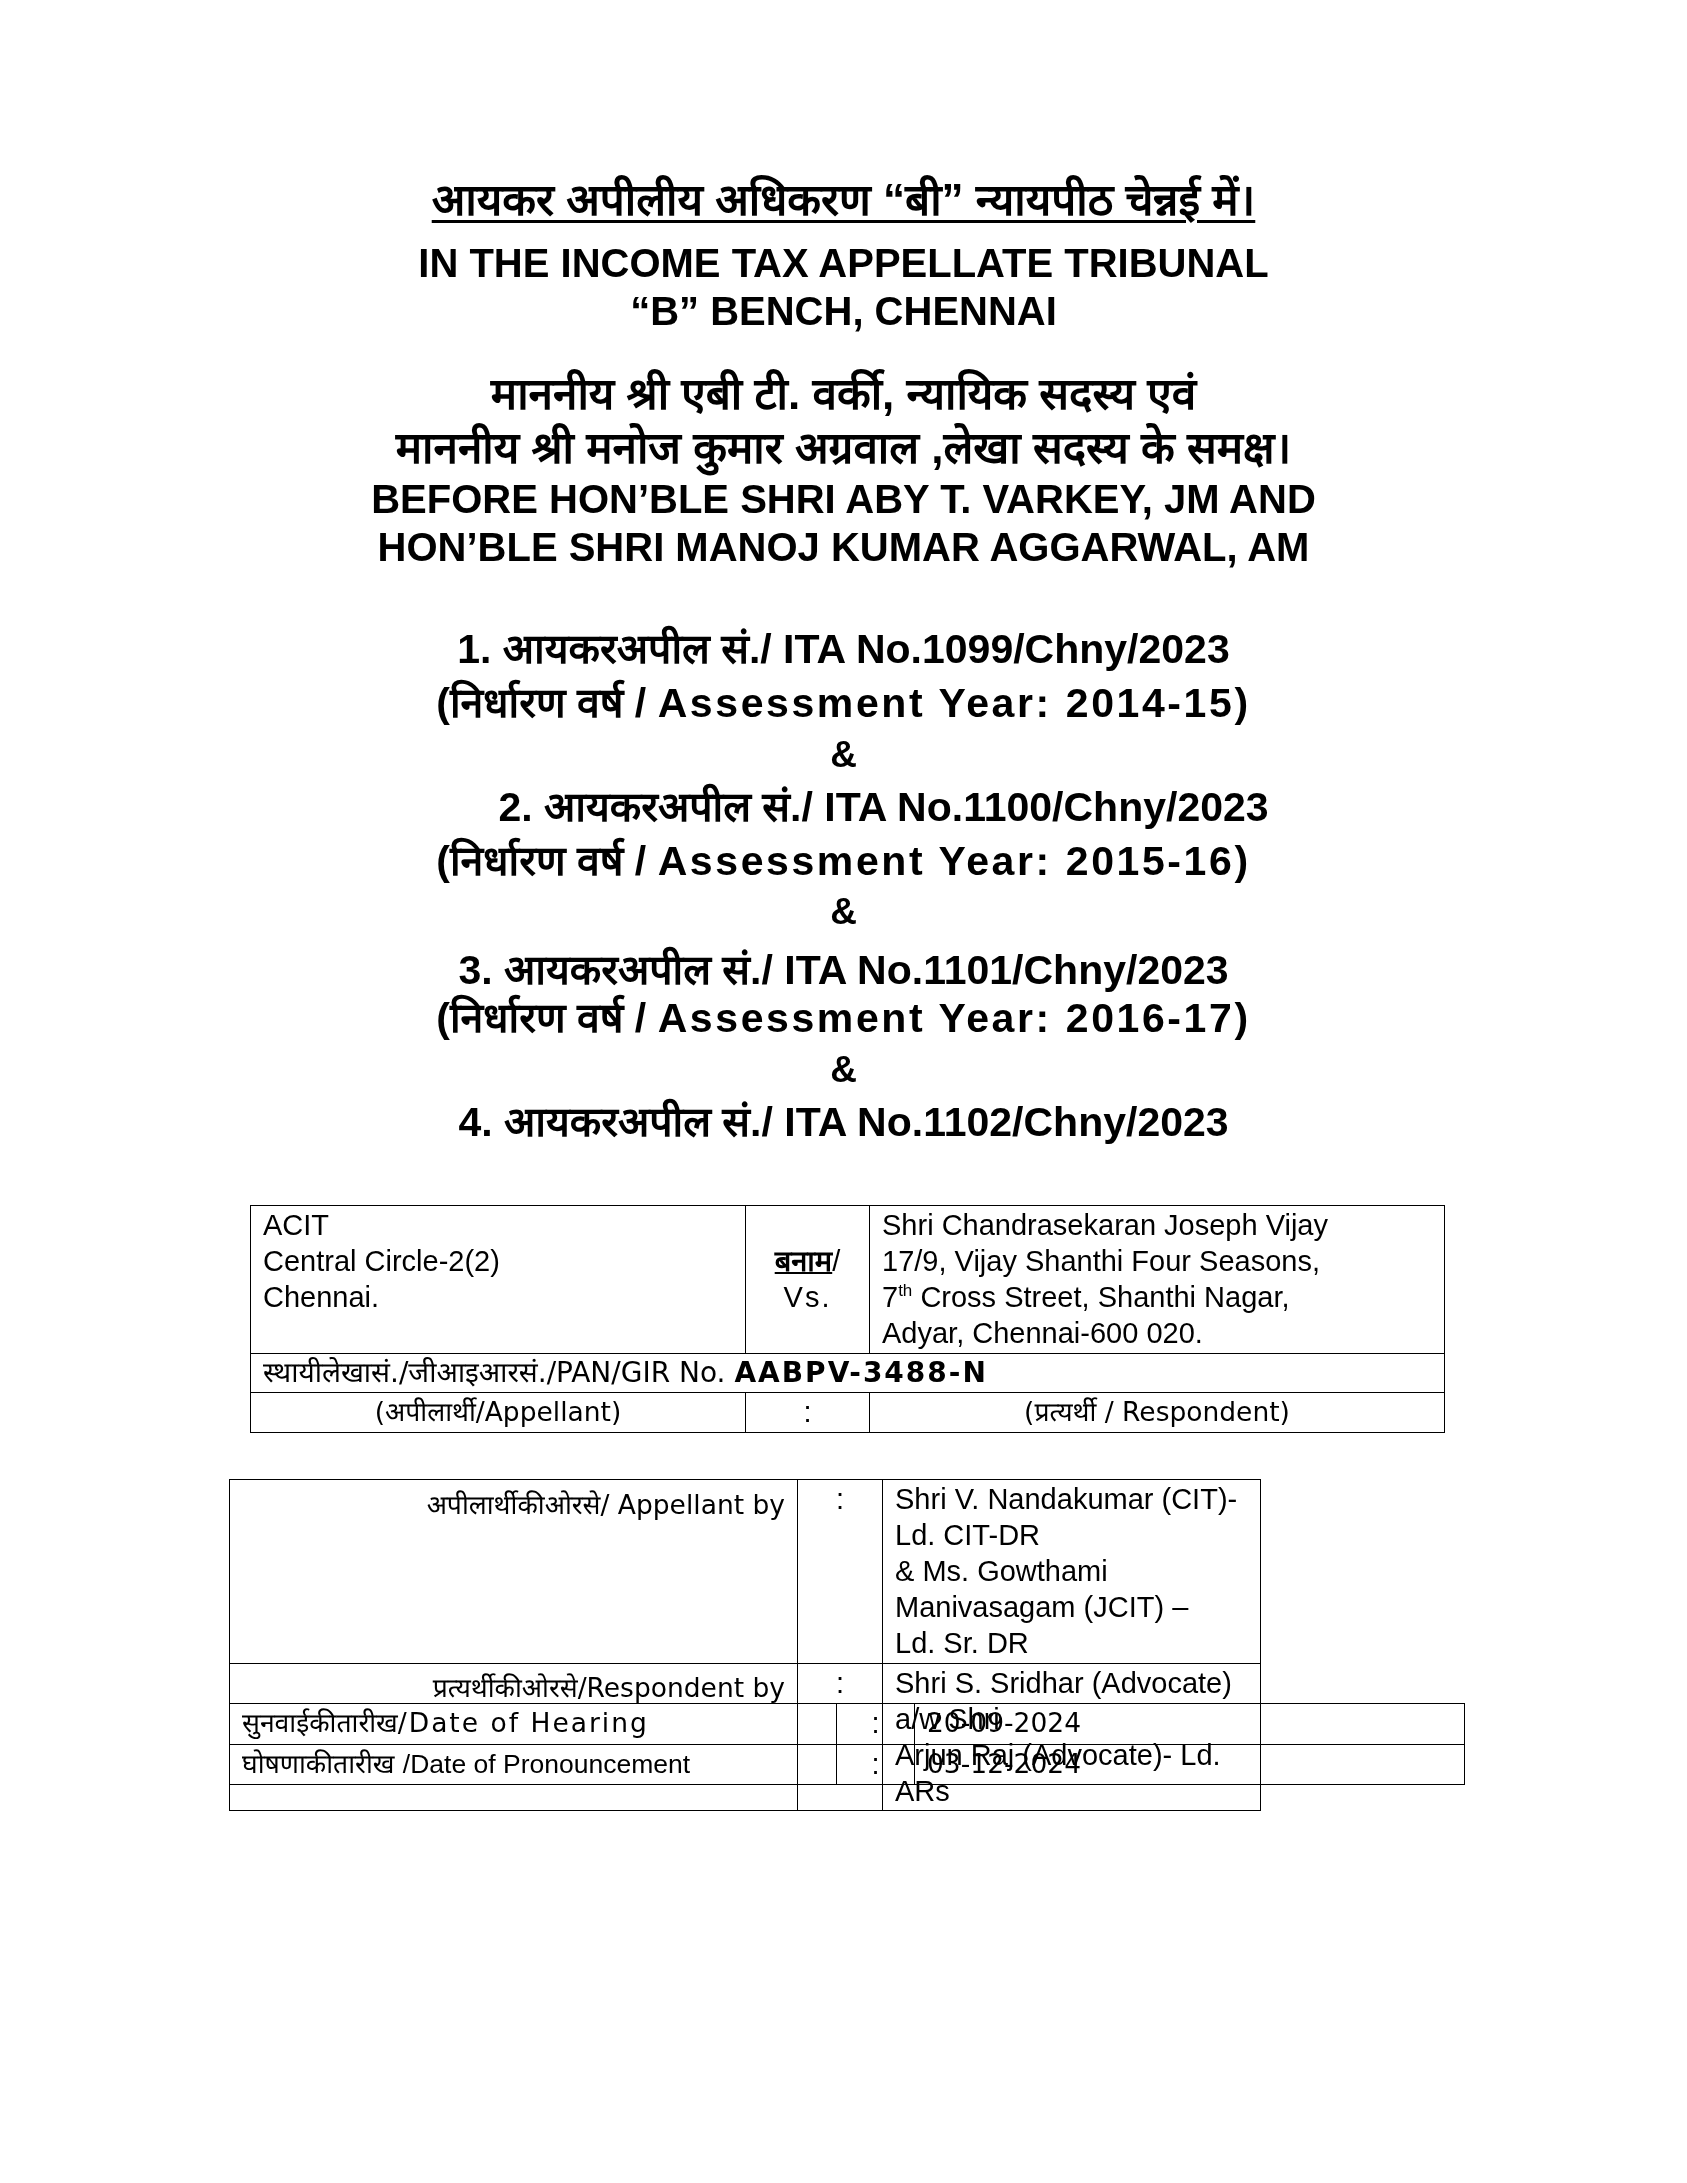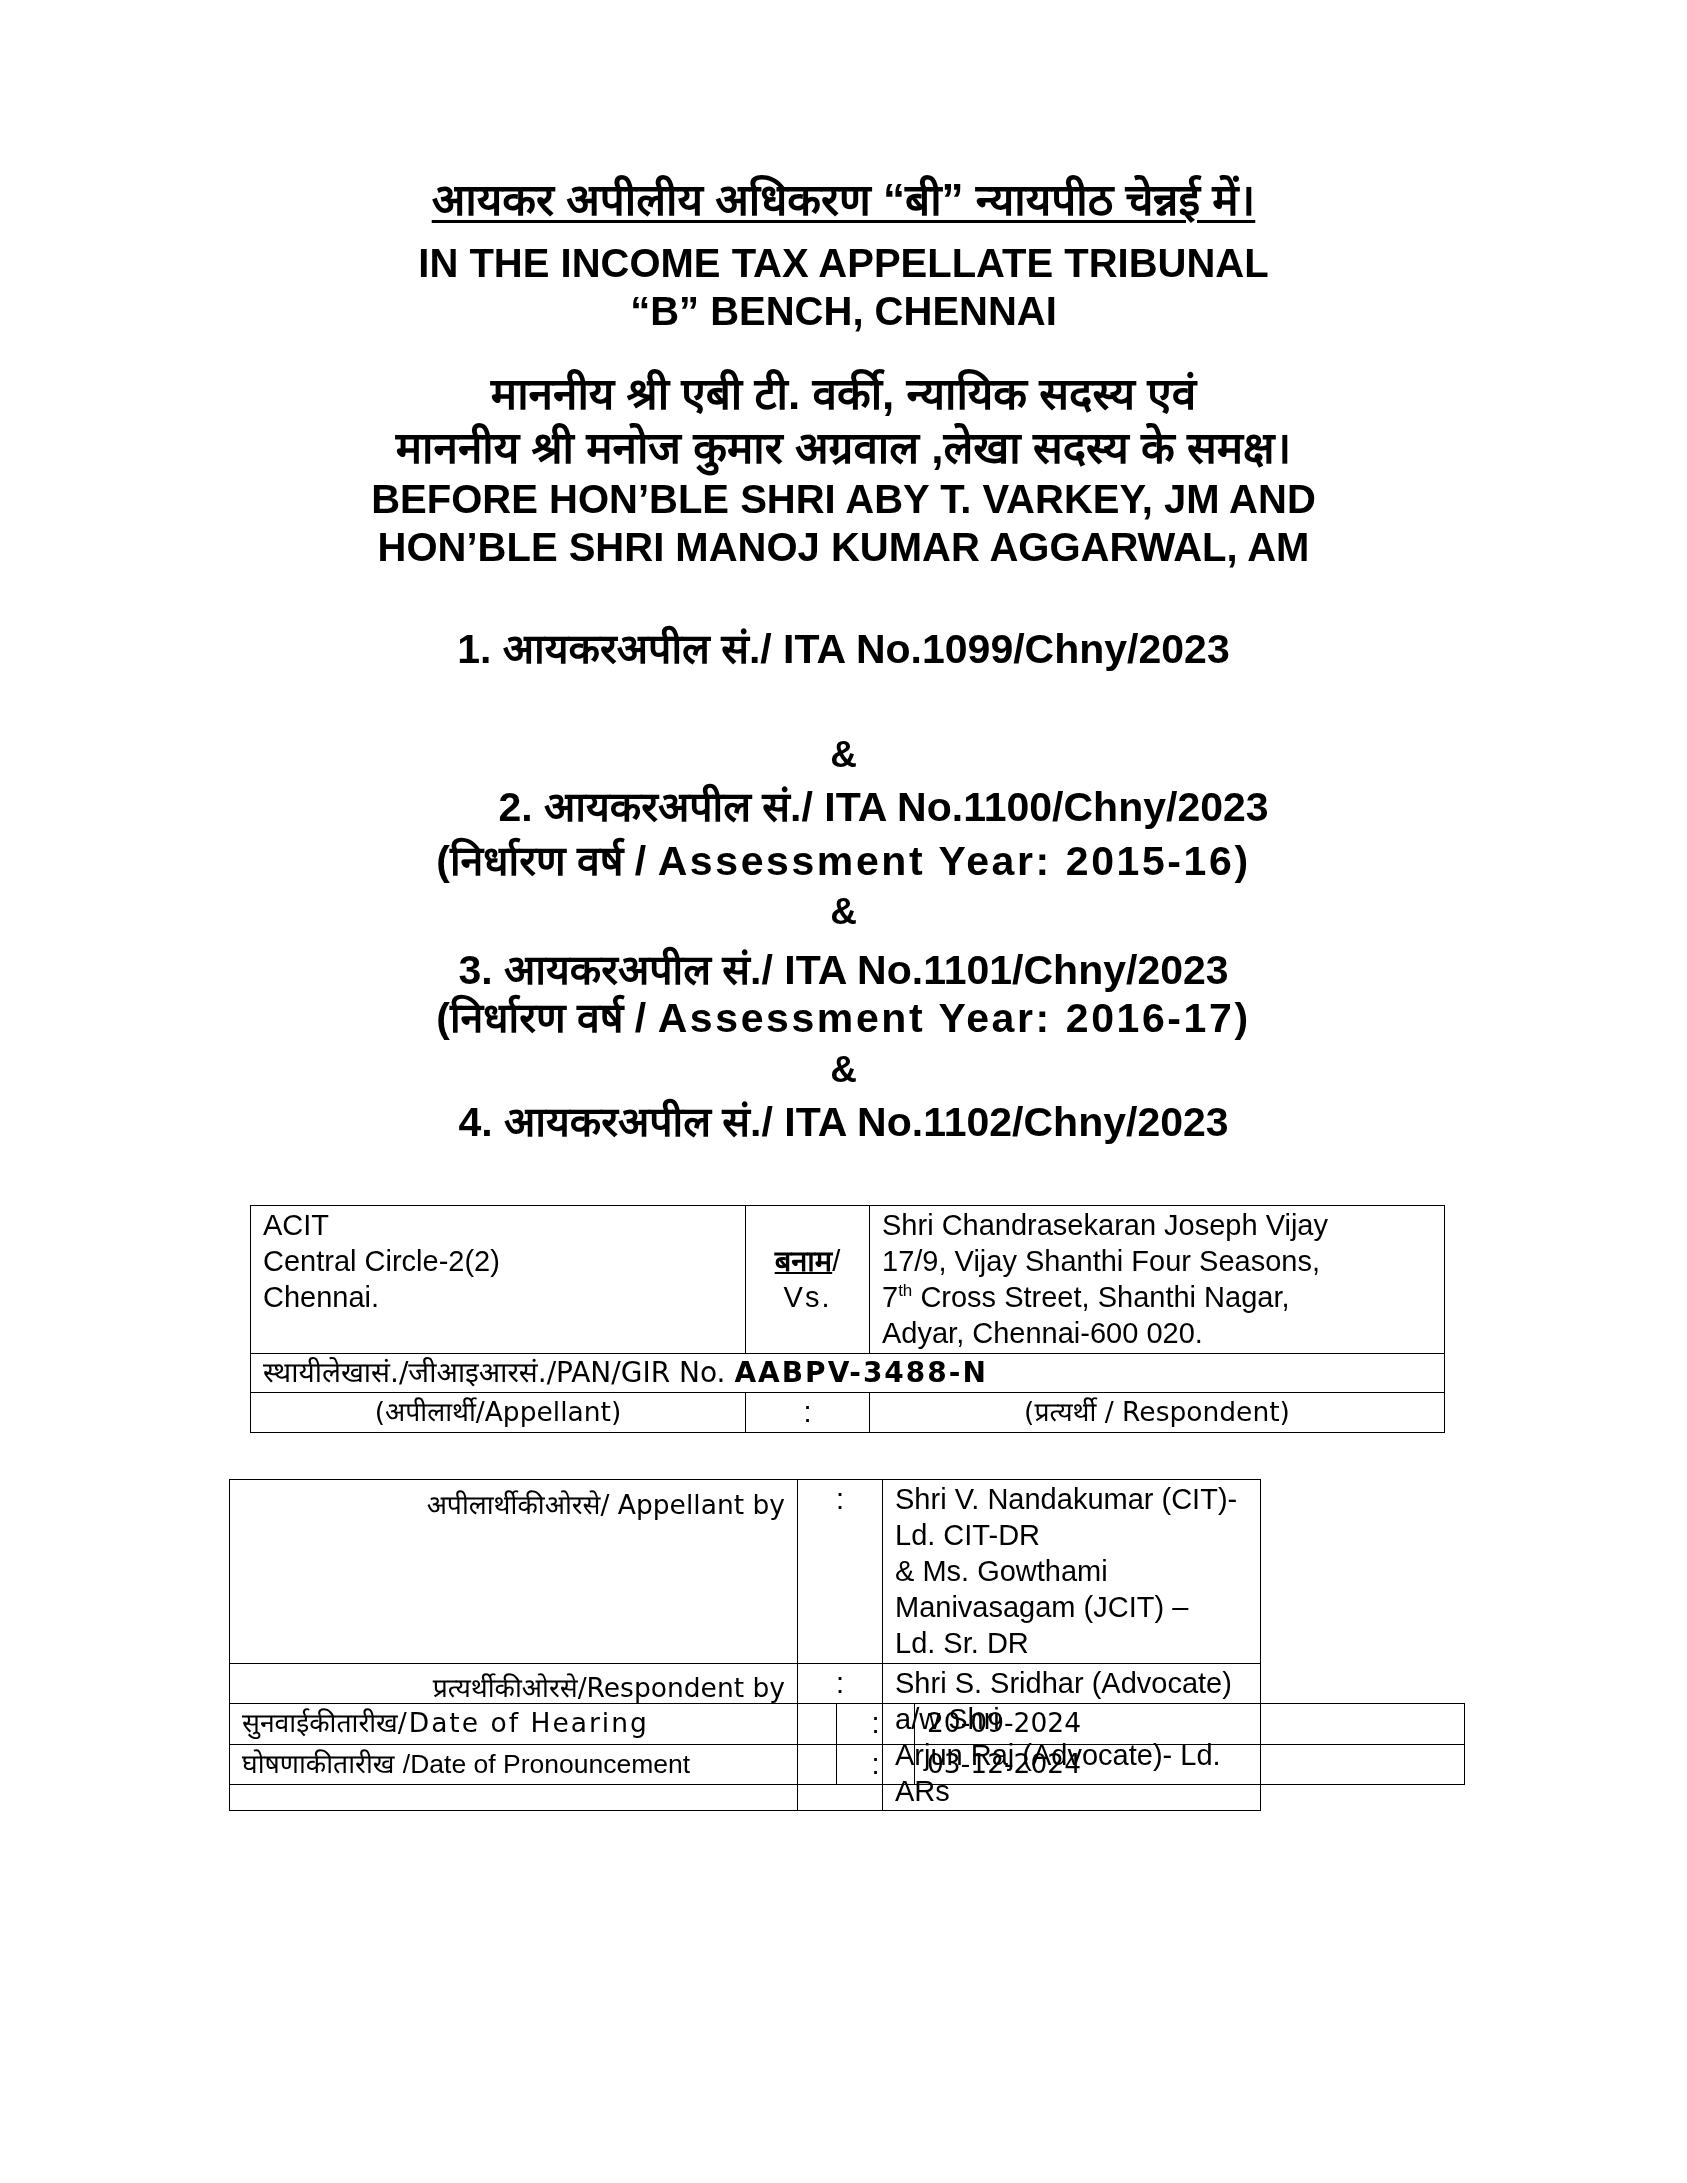--- a/index.html
+++ b/index.html
@@ -34,20 +34,21 @@
   <div class="hdr h-hindi" style="top:175px;"><span class="u">आयकर अपीलीय अधिकरण “बी” न्यायपीठ चेन्नई में।</span></div>
   <div class="hdr h-eng" style="top:239px;">IN THE INCOME TAX APPELLATE TRIBUNAL</div>
   <div class="hdr h-eng" style="top:287px;">“B” BENCH, CHENNAI</div>
 
   <div class="hdr h-hindi" style="top:369px;">माननीय श्री एबी टी. वर्की, न्यायिक सदस्य एवं</div>
   <div class="hdr h-hindi" style="top:423px;">माननीय श्री मनोज कुमार अग्रवाल ,लेखा सदस्य के समक्ष।</div>
   <div class="hdr h-eng" style="top:475px;">BEFORE HON’BLE SHRI ABY T. VARKEY, JM AND</div>
   <div class="hdr h-eng" style="top:523px;">HON’BLE SHRI MANOJ KUMAR AGGARWAL, AM</div>
 
   <div class="hdr appeal" style="top:623px;">1. आयकरअपील सं./ ITA No.1099/Chny/2023</div>
+  <div class="hdr appeal" style="top:677px;"><span>(निर्धारण वर्ष / </span><span class="ay">Assessment Year: 2014-15)</span></div>
   <div class="hdr amp" style="top:728px;">&amp;</div>
 
   <div class="hdr appeal" style="top:781px;padding-left:40px;">2. आयकरअपील सं./ ITA No.1100/Chny/2023</div>
   <div class="hdr appeal" style="top:835px;"><span>(निर्धारण वर्ष / </span><span class="ay">Assessment Year: 2015-16)</span></div>
   <div class="hdr amp" style="top:885px;">&amp;</div>
 
   <div class="hdr appeal" style="top:944px;">3. आयकरअपील सं./ ITA No.1101/Chny/2023</div>
   <div class="hdr appeal" style="top:992px;"><span>(निर्धारण वर्ष / </span><span class="ay">Assessment Year: 2016-17)</span></div>
   <div class="hdr amp" style="top:1043px;">&amp;</div>
 

